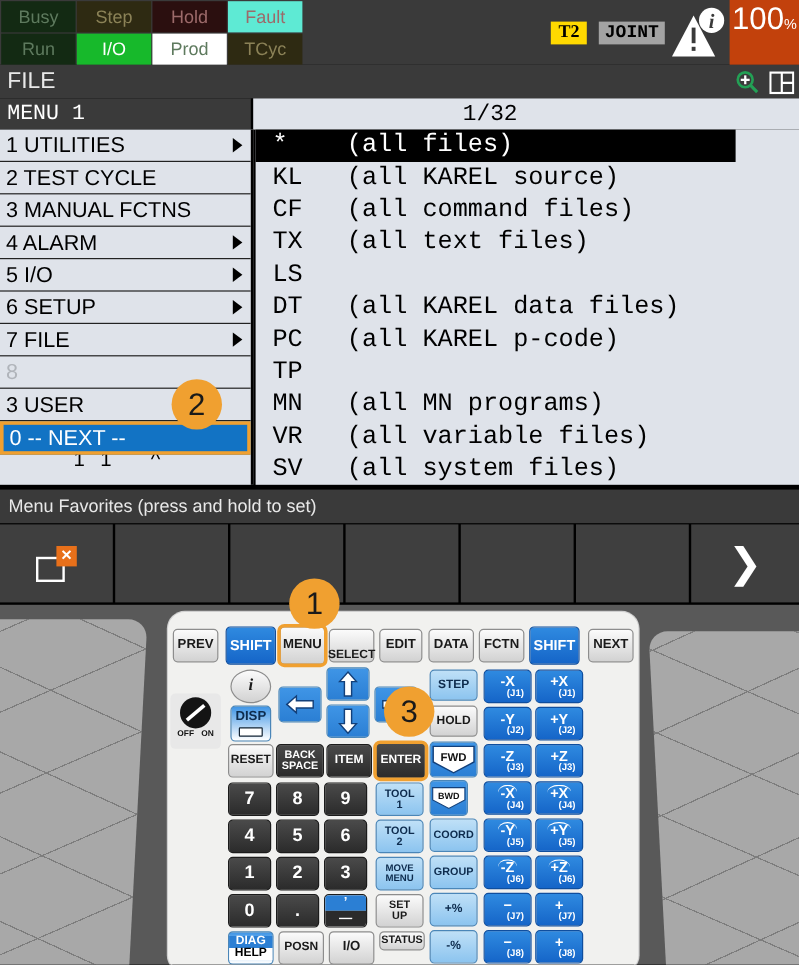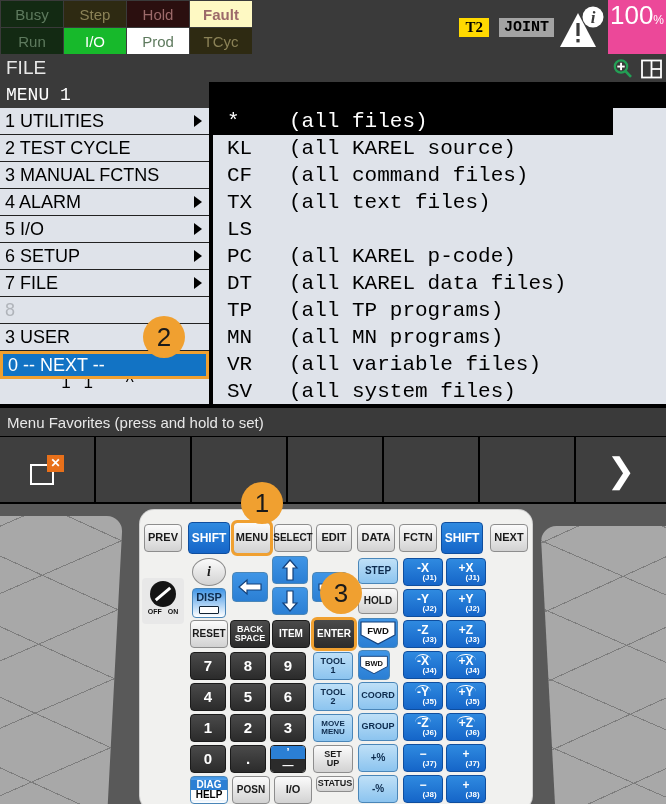--- a/index.html
+++ b/index.html
@@ -26,21 +26,21 @@
     border-radius: 24px;
   }
   .st {
     display: flex; align-items: center; justify-content: center;
     font-size: 15px; font-family: "Liberation Sans", sans-serif;
     letter-spacing: 0px;
   }
   .st-busy { background: #132a13; color: #5e7a5e; }
   .st-step { background: #2e2a12; color: #8b8257; }
   .st-hold { background: #2b0f0f; color: #9c6a6a; }
-  .st-fault{ background: #fef9c3; color: #9c6a6a; font-weight: bold; }
+  .st-fault{ background: #5eead4; color: #9c6a6a; }
   .st-run  { background: #132a13; color: #5e7a5e; }
   .st-io   { background: #17b92b; color: #ffffff; }
   .st-prod { background: #ffffff; color: #5e7a5e; }
   .st-tcyc { background: #2e2a12; color: #8b8257; }
 
   .status-right {
     position: absolute; right: 0; top: 0; height: 54px;
     display: flex; align-items: center;
   }
   .badge-t2 {
@@ -48,21 +48,21 @@
     font-size: 15px; padding: 1px 6px; margin-right: 10px;
     font-family: "Liberation Serif", serif;
   }
   .badge-joint {
     background: #a3a3a3; color: #000;
     font-size: 15px; padding: 1px 5px; margin-right: 4px;
     font-family: Liberation Mono, monospace; font-weight: bold;
   }
   .warn-wrap { position: relative; width: 48px; height: 44px; margin-right: 2px;}
   .ovr {
-    width: 58px; height: 54px; background: #ec4899; color: #fff;
+    width: 58px; height: 54px; background: #c2410c; color: #fff;
     display: flex; align-items: baseline; justify-content: center;
     font-size: 26px; font-family: "Liberation Sans", sans-serif;
   }
   .ovr .pct { font-size: 12px; }
 
   
   .titlebar {
     position: absolute; left: 0; top: 54px; width: 666px; height: 28px;
     background: #3a3a3a; color: #e8e8e8;
     display: flex; align-items: center;
@@ -290,20 +290,21 @@
         <svg width="21" height="20" viewBox="0 0 21 20">
           <rect x="1" y="1.5" width="19" height="17" fill="none" stroke="#ffffff" stroke-width="1.8"></rect>
           <line x1="10.5" y1="1.5" x2="10.5" y2="18.5" stroke="#ffffff" stroke-width="1.8"></line>
           <line x1="10.5" y1="10" x2="20" y2="10" stroke="#ffffff" stroke-width="1.8"></line>
         </svg>
       </span>
     </div>
   </div>
 
   <div class="menu-head">MENU  1</div>
+  <div class="page-ind">1/32</div>
 
   <div class="sidebar">
     <div class="menu-item">
       <span>1 UTILITIES</span>
       <span class="arrow"></span>
     </div>
     <div class="menu-item">
       <span>2 TEST CYCLE</span>
     </div>
     <div class="menu-item">
@@ -353,30 +354,29 @@
       <span>(all command files)</span>
     </div>
     <div class="file-row">
       <span class="code">TX</span>
       <span>(all text files)</span>
     </div>
     <div class="file-row">
       <span class="code">LS</span>
     </div>
     <div class="file-row">
+      <span class="code">DT</span>
+      <span>(all KAREL data files)</span>
+    </div>
+    <div class="file-row">
       <span class="code">PC</span>
       <span>(all KAREL p-code)</span>
     </div>
     <div class="file-row">
-      <span class="code">DT</span>
-      <span>(all KAREL data files)</span>
-    </div>
-    <div class="file-row">
       <span class="code">TP</span>
-      <span>(all TP programs)</span>
     </div>
     <div class="file-row">
       <span class="code">MN</span>
       <span>(all MN programs)</span>
     </div>
     <div class="file-row">
       <span class="code">VR</span>
       <span>(all variable files)</span>
     </div>
     <div class="file-row">
@@ -422,21 +422,21 @@
 
     <div class="key k-grey" style="left:144px;top:20px;width:38px;height:28px;font-size:11px;">
       <span>PREV</span>
       </div>
     <div class="key k-blue" style="left:188px;top:18px;width:42px;height:32px;font-size:12px;">
       <span>SHIFT</span>
       </div>
     <div class="key k-grey k-sel" style="left:233px;top:18px;width:38px;height:32px;font-size:11px;">
       <span>MENU</span>
       </div>
-    <div class="key k-grey" style="left:274px;top:20px;width:38px;height:28px;font-size:10px;">
+    <div class="key k-grey" style="left:274px;top:20px;width:38px;height:28px;font-size:10px;justify-content:flex-end;">
       <span>SELECT</span>
       </div>
     <div class="key k-grey" style="left:316px;top:20px;width:36px;height:28px;font-size:11px;">
       <span>EDIT</span>
       </div>
     <div class="key k-grey" style="left:357px;top:20px;width:38px;height:28px;font-size:11px;">
       <span>DATA</span>
       </div>
     <div class="key k-grey" style="left:399px;top:20px;width:38px;height:28px;font-size:11px;">
       <span>FCTN</span>

